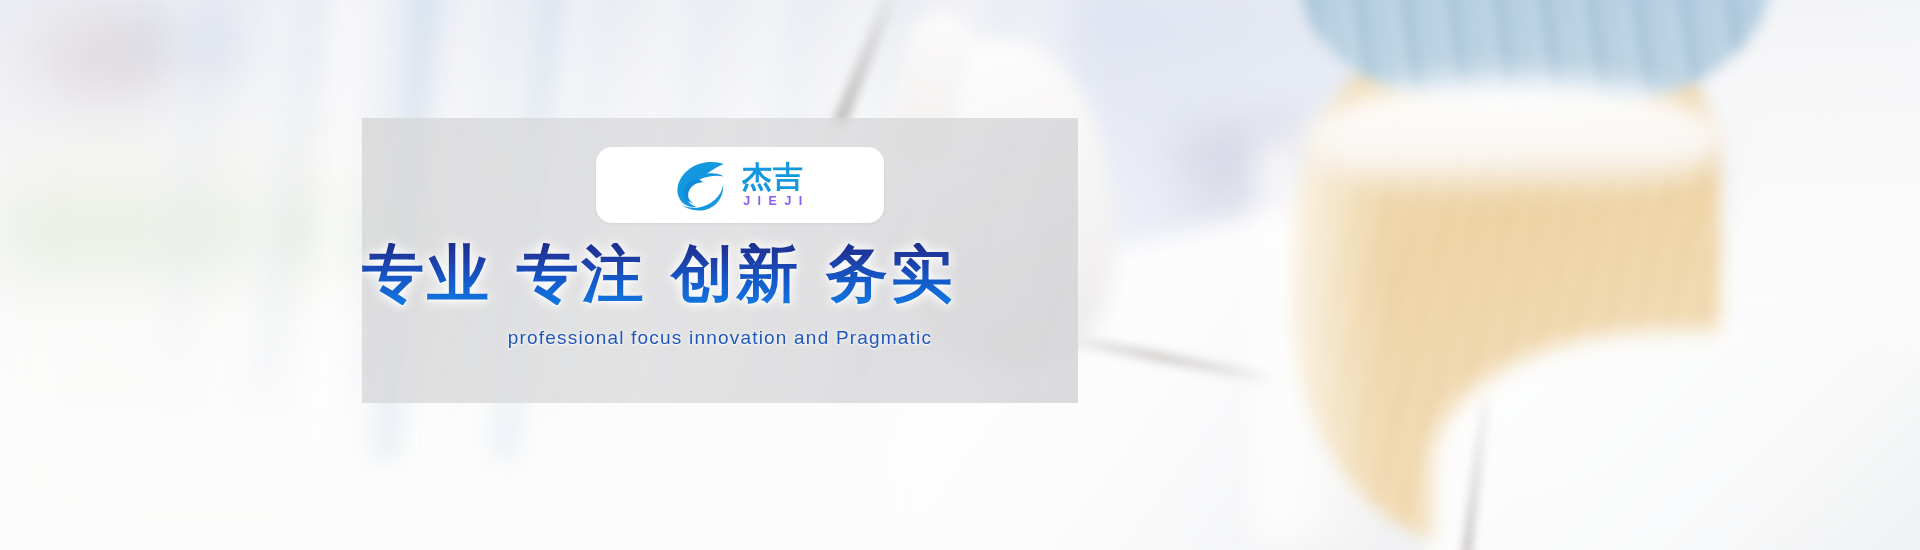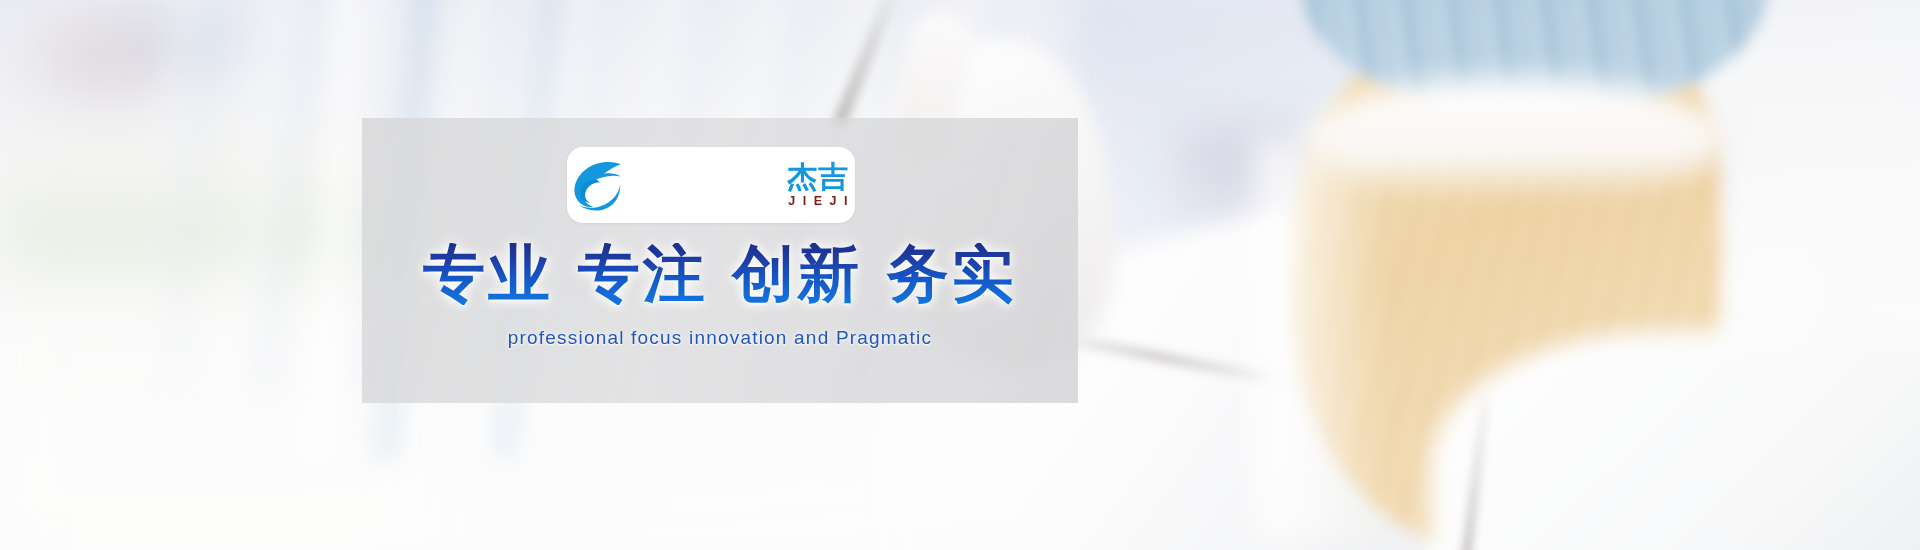--- a/index.html
+++ b/index.html
@@ -186,55 +186,54 @@
     position:absolute;
     left:362px; top:118px;
     width:716px; height:285px;
     background:linear-gradient(105deg, rgba(214,214,216,.80) 0%, rgba(218,218,220,.74) 45%, rgba(206,206,210,.72) 100%);
     backdrop-filter:blur(1px);
   }
 
   
   .logo-plate{
     position:absolute;
-    left:567px; top:147px;
+    left:596px; top:147px;
     width:288px; height:76px;
     background:#ffffff;
     border-radius:16px;
     display:flex;
     align-items:center;
-    justify-content:space-between;
+    justify-content:center;
     gap:10px;
     box-shadow:0 1px 3px rgba(90,95,105,.10);
   }
   .logo-mark{ width:56px; height:52px; flex:none; display:block; }
   .logo-word{ display:flex; flex-direction:column; align-items:center; line-height:1; }
   .logo-cn{
     font-family:"DejaVu Sans", sans-serif;
     font-size:30px;
     font-weight:700;
     color:#1398e0;
     letter-spacing:1px;
   }
   .logo-en{
     font-family:"Liberation Sans", sans-serif;
     font-size:12.5px;
     font-weight:700;
-    color:#7f1d1d;
+    color:#8b5cf6;
     letter-spacing:7.5px;
     margin-top:3px;
     margin-left:7px;
   }
 
   
   .headline{
     position:absolute;
     left:362px; top:243px;
     width:716px;
-    text-align:center;
     font-family:"DejaVu Sans", sans-serif;
     font-size:62px;
     font-weight:700;
     line-height:1;
     letter-spacing:3px;
     background:linear-gradient(to bottom, #1b2f8f 0%, #1f3aa0 22%, #1558c8 58%, #1277e0 100%);
     -webkit-background-clip:text;
     background-clip:text;
     color:transparent;
     -webkit-text-fill-color:transparent;

